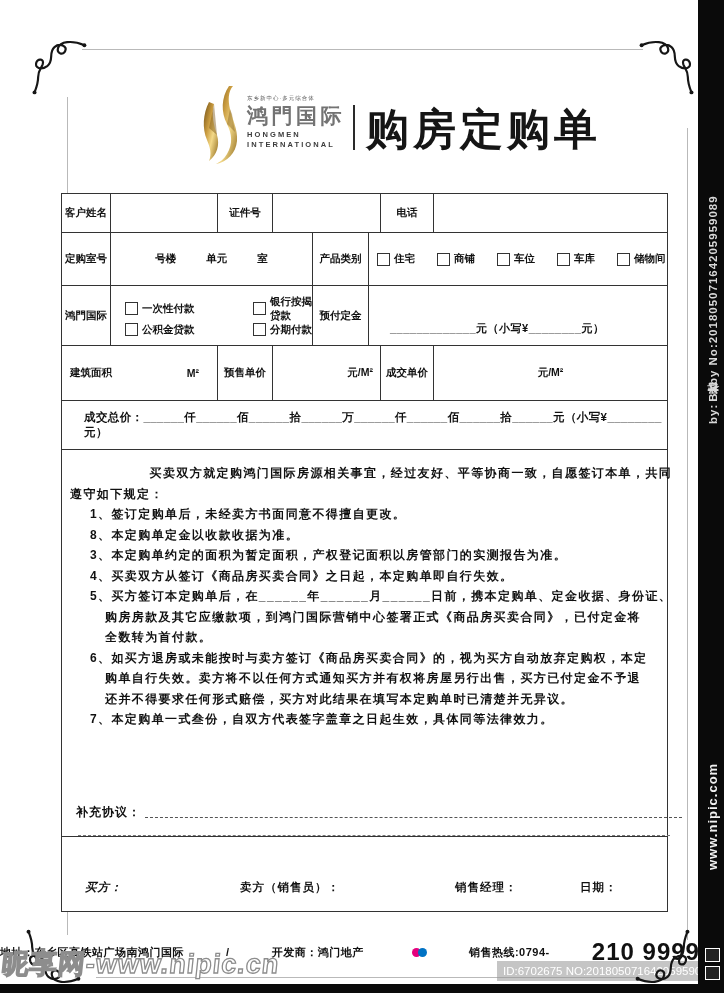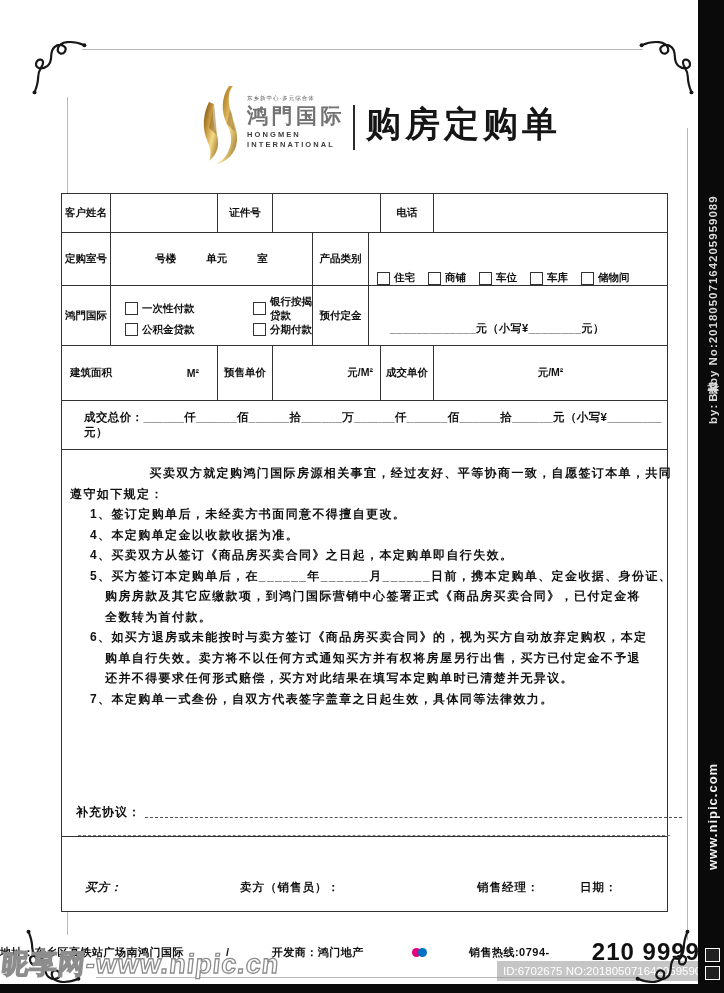--- a/index.html
+++ b/index.html
@@ -29,54 +29,54 @@
   .fl.tr{left:638px;top:38px;transform:scaleX(-1);}
   .fl.bl{left:24px;top:928px;transform:scaleY(-1);}
   .fl.br{left:634px;top:928px;transform:scale(-1,-1);}
   
   .mark{position:absolute;left:198px;top:84px;width:46px;height:80px;}
   .brand{position:absolute;left:247px;top:96px;line-height:1;}
   .brand .tagline{font-size:5.5px;color:#555;letter-spacing:1px;margin-bottom:3px;}
   .brand .cn{font-size:21px;font-weight:900;letter-spacing:3.5px;color:#737373;margin-bottom:4px;text-align:right;}
   .brand .en{font-size:7.5px;letter-spacing:2.1px;color:#3c3c3c;font-weight:bold;line-height:10px;}
   .hdr-divider{position:absolute;left:353px;top:105px;width:2px;height:45px;background:#2a2a2a;}
-  .doc-title{position:absolute;left:366px;top:101px;font-size:35px;font-weight:900;letter-spacing:4px;color:#151515;white-space:nowrap;}
+  .doc-title{position:absolute;left:366px;top:101px;font-size:43px;font-weight:900;letter-spacing:4px;color:#151515;white-space:nowrap;}
   
   .tbl{position:absolute;left:61px;top:193px;width:607px;border:1.3px solid #333;box-sizing:border-box;z-index:2;background:#fff;}
   .trow{display:flex;border-bottom:1px solid #333;box-sizing:border-box;}
   .trow.last{border-bottom:none;}
   .cell{border-right:1px solid #333;box-sizing:border-box;display:flex;align-items:center;font-size:10.5px;font-weight:bold;}
   .cell.end{border-right:none;flex:1;}
   .cell.lab{justify-content:center;text-align:center;}
   .r1{height:39px;}.r2{height:53px;}.r3{height:60px;}.r4{height:55px;}.r5{height:49px;}
   .w49{width:49px;}.w107{width:107px;}.w55{width:55px;}.w108{width:108px;}.w53{width:53px;}
   .w202{width:202px;}.w56{width:56px;}.w156{width:156px;}
   .cell.rmu{justify-content:center;gap:30px;}
   .cell.unit-r{justify-content:flex-end;padding-right:7px;}
   .cell.unit-c{justify-content:center;}
   .cell.split{justify-content:space-between;padding:0 18px 0 8px;}
   .opt{display:inline-flex;align-items:center;font-size:10.5px;font-weight:bold;}
   .cb{display:inline-block;width:11px;height:11px;border:1.2px solid #333;margin-right:4px;background:#fff;flex:none;}
-  .products{padding-left:8px;gap:13px;align-items:flex-end;}
+  .products{padding-left:8px;gap:22px;}
   .pay{display:grid;grid-template-columns:128px auto;row-gap:0;align-content:center;padding-left:14px;}
   .deposit-val{align-items:flex-end;justify-content:flex-start;padding:0 8px 9px 21px;font-size:11px;letter-spacing:.5px;}
   .total-cell{padding-left:22px;font-size:11.5px;letter-spacing:.4px;}
   
   .terms{height:343px;overflow:hidden;padding:13px 14px 0 8px;box-sizing:border-box;font-size:12px;font-weight:bold;}
   .tline{line-height:20.5px;margin-left:20px;letter-spacing:1.4px;white-space:nowrap;}
   .tline.first{margin-left:0;text-indent:46px;text-align:right;}
   .tline.flush{margin-left:0;}
   .tline.cont{margin-left:35px;}
   .supp{display:flex;align-items:flex-end;margin:10px 0 0 14px;font-size:12px;font-weight:bold;letter-spacing:1px;}
   .supp .dash{flex:1;border-bottom:1.5px dashed #555;margin:0 4px 3px 4px;height:14px;}
   .dash2{margin:13px 16px 0 16px;border-bottom:1.5px dashed #777;height:1px;}
   
   .sig{height:74px;position:relative;}
   .sig span{position:absolute;top:43px;font-size:11.5px;font-weight:bold;letter-spacing:1px;}
-  .sig .s1{left:23px;font-style:italic;}.sig .s2{left:178px;}.sig .s3{left:415px;}.sig .s4{left:518px;}
+  .sig .s1{left:23px;font-style:italic;}.sig .s2{left:178px;}.sig .s3{left:393px;}.sig .s4{left:518px;}
   .copies{position:absolute;left:62px;top:876px;font-size:9.5px;font-weight:bold;letter-spacing:.5px;color:#222;}
   
   .footer{position:absolute;left:0;top:938px;width:700px;display:flex;align-items:center;justify-content:space-between;gap:9px;z-index:2;}
   .footer .small{font-size:11px;font-weight:bold;letter-spacing:.5px;white-space:nowrap;}
   .dots{display:flex;align-items:center;margin-left:6px;}
   .dot{width:9px;height:9px;border-radius:50%;}
   .dot.d2{margin-left:-3px;}
   .hotline-num{font-size:24px;font-weight:900;letter-spacing:1px;white-space:nowrap;}
 </style>
 </head>
@@ -222,21 +222,22 @@
     <div class="trow r5">
       <div class="cell end total-cell">成交总价：______仟______佰______拾______万______仟______佰______拾______元（小写¥________元）</div>
     </div>
 
     <div class="trow">
       <div class="cell end" style="display:block;border-right:none;">
         <div class="terms">
             <div class="tline first">买卖双方就定购鸿门国际房源相关事宜，经过友好、平等协商一致，自愿签订本单，共同</div>
             <div class="tline flush">遵守如下规定：</div>
             <div class="tline item">1、签订定购单后，未经卖方书面同意不得擅自更改。</div>
-            <div class="tline item">4、本定购单定金以收款收据为准。</div>
+            <div class="tline item">8、本定购单定金以收款收据为准。</div>
+            <div class="tline item">3、本定购单约定的面积为暂定面积，产权登记面积以房管部门的实测报告为准。</div>
             <div class="tline item">4、买卖双方从签订《商品房买卖合同》之日起，本定购单即自行失效。</div>
             <div class="tline item">5、买方签订本定购单后，在______年______月______日前，携本定购单、定金收据、身份证、</div>
             <div class="tline cont">购房房款及其它应缴款项，到鸿门国际营销中心签署正式《商品房买卖合同》，已付定金将</div>
             <div class="tline cont">全数转为首付款。</div>
             <div class="tline item">6、如买方退房或未能按时与卖方签订《商品房买卖合同》的，视为买方自动放弃定购权，本定</div>
             <div class="tline cont">购单自行失效。卖方将不以任何方式通知买方并有权将房屋另行出售，买方已付定金不予退</div>
             <div class="tline cont">还并不得要求任何形式赔偿，买方对此结果在填写本定购单时已清楚并无异议。</div>
             <div class="tline item">7、本定购单一式叁份，自双方代表签字盖章之日起生效，具体同等法律效力。</div>
           </div>
         <div class="supp">

